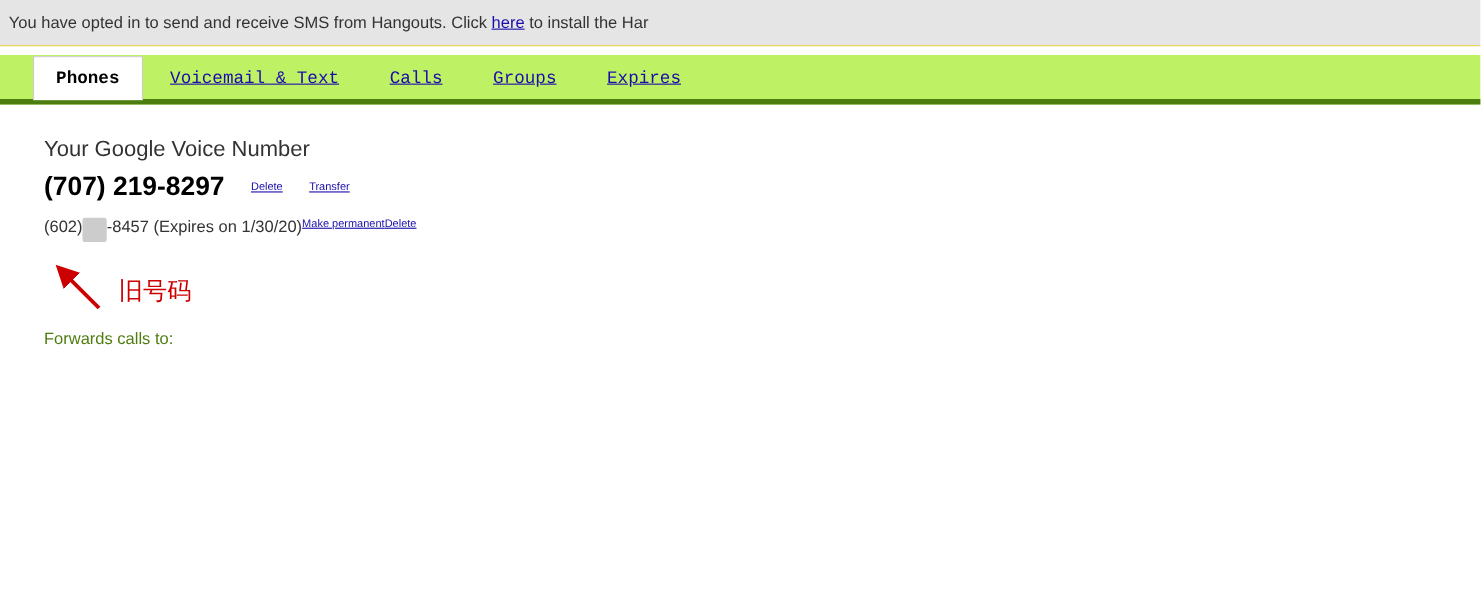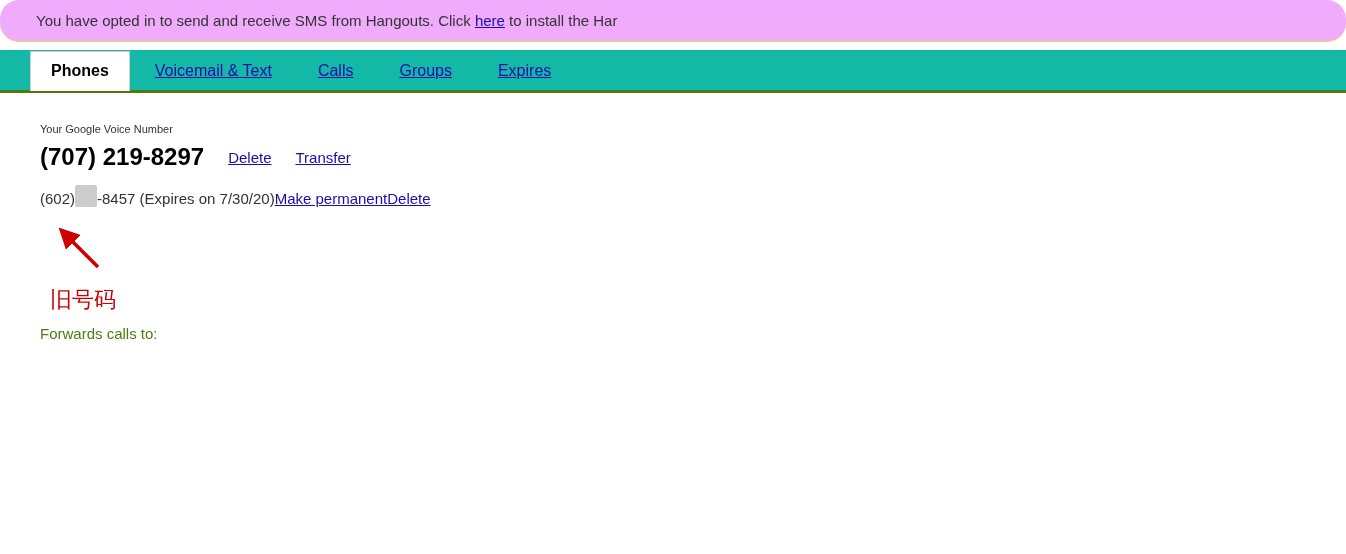--- a/index.html
+++ b/index.html
@@ -12,43 +12,43 @@
       font-family: Arial, sans-serif;
       font-size: 15px;
       background: #fff;
       width: 1346px;
       min-height: 554px;
       overflow-x: hidden;
     }
 
     
     .banner {
-      background: #f0abfc;
+      background: #e5e5e5;
       border-bottom: 1px solid #e8d44d;
-      padding: 12px 36px;
+      padding: 12px 8px;
       font-size: 15px;
       color: #333;
       white-space: nowrap;
       overflow: hidden;
-      border-radius: 19px;
     }
 
     .banner a {
       color: #1a0dab;
       text-decoration: underline;
     }
 
     
     .tabs-container {
       display: flex;
       align-items: flex-end;
-      border-bottom: 3px solid #4d7c0f;
+      border-bottom: 5px solid #4d7c0f;
       padding: 0 30px;
       margin-top: 8px;
-      background: #14b8a6;
+      background: #bef264;
+      font-family: Liberation Mono, monospace;
     }
 
     .tab {
       padding: 10px 20px;
       cursor: pointer;
       font-size: 16px;
       color: #1a0dab;
       text-decoration: underline;
       border: 1px solid transparent;
       margin-right: 4px;
@@ -65,21 +65,21 @@
       border-bottom: 1px solid #fff;
       cursor: default;
     }
 
     
     .content {
       padding: 30px 40px;
     }
 
     .gv-number-label {
-      font-size: 11px;
+      font-size: 20px;
       color: #333;
       margin-bottom: 8px;
     }
 
     .gv-number-row {
       display: flex;
       align-items: center;
       gap: 24px;
       margin-bottom: 14px;
     }
@@ -87,26 +87,26 @@
     .gv-number {
       font-size: 24px;
       font-weight: bold;
       color: #000;
     }
 
     .link {
       color: #1a0dab;
       text-decoration: underline;
       cursor: pointer;
-      font-size: 15px;
+      font-size: 10px;
     }
 
     .temp-number-row {
       display: flex;
-      align-items: flex-end;
+      align-items: flex-start;
       gap: 0;
       margin-bottom: 20px;
       font-size: 15px;
       color: #333;
       position: relative;
     }
 
     .avatar-placeholder {
       width: 22px;
       height: 22px;
@@ -121,21 +121,20 @@
       align-items: flex-start;
       gap: 340px;
       margin-top: 10px;
       margin-left: 10px;
     }
 
     .annotation {
       display: flex;
       align-items: center;
       gap: 8px;
-      flex-direction: column;
     }
 
     .annotation-text {
       font-size: 22px;
       color: #cc0000;
       font-weight: normal;
     }
 
     .forwards-row {
       font-size: 15px;
@@ -173,21 +172,21 @@
 
   <div class="gv-number-row">
     <span class="gv-number">(707) 219-8297</span>
     <a class="link">Delete</a>
     <a class="link">Transfer</a>
   </div>
 
   <div class="temp-number-row">
     <span>(602)</span>
     <span class="avatar-placeholder"></span>
-    <span>-8457 (Expires on 7/30/20)</span>
+    <span>-8457 (Expires on 1/30/20)</span>
     <a class="link">Make permanent</a>
     <a class="link">Delete</a>
   </div>
 
   <div class="annotations-row">
     <div class="annotation">
 
       <svg width="50" height="50" viewBox="0 0 50 50">
         <defs>
           <marker id="arrowhead-left" markerWidth="6" markerHeight="6" refX="3" refY="3" orient="auto">

